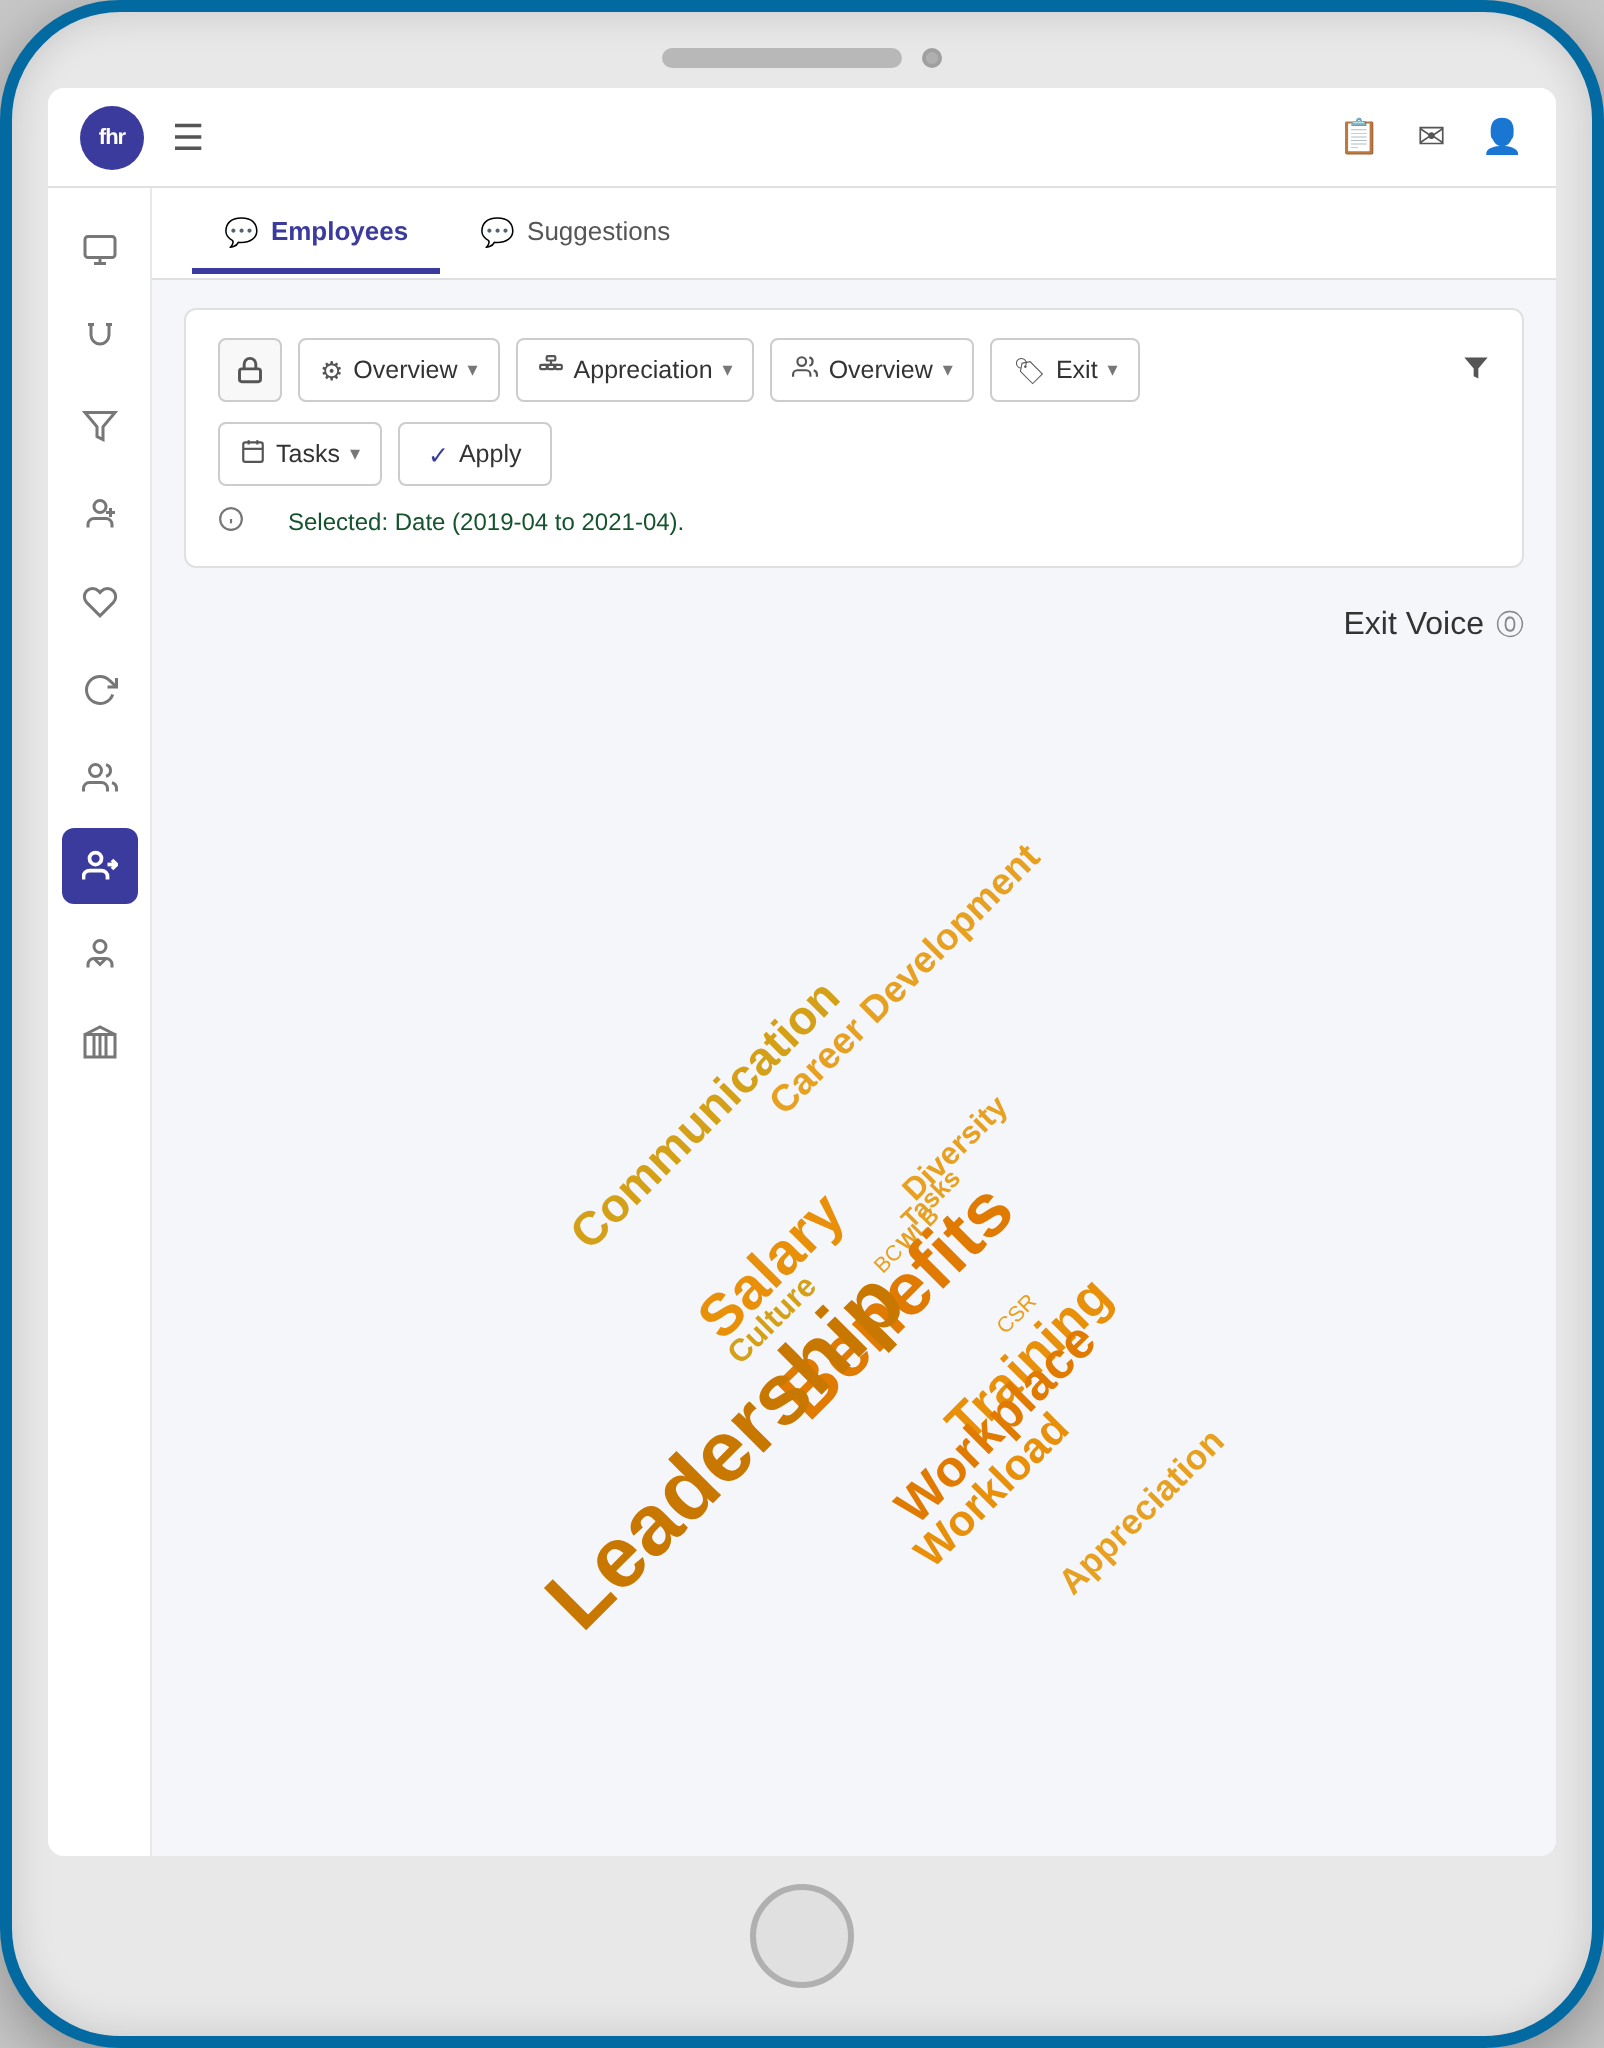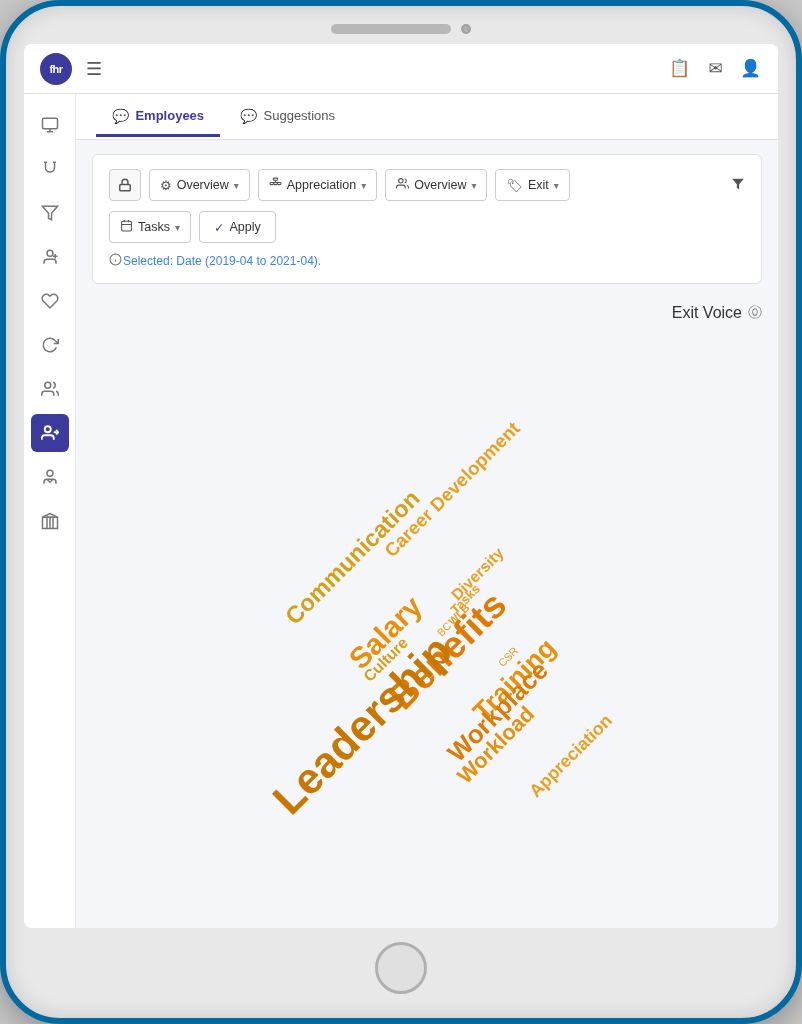--- a/index.html
+++ b/index.html
@@ -245,24 +245,24 @@
       font-size: 12.5px;
       color: #333;
       background: #fff;
       height: 32px;
       font-weight: 500;
     }
     .apply-btn .check { color: #3b3b9e; }
     .info-bar {
       display: flex;
       align-items: center;
-      gap: 1px;
+      gap: 22px;
       margin-top: 10px;
       font-size: 12px;
-      color: #3b82f6;
+      color: #14532d;
     }
     .info-icon { font-size: 13px; color: #777; }
 
     
     .chart-area {
       flex: 1;
       position: relative;
       display: flex;
       flex-direction: column;
       align-items: flex-end;

